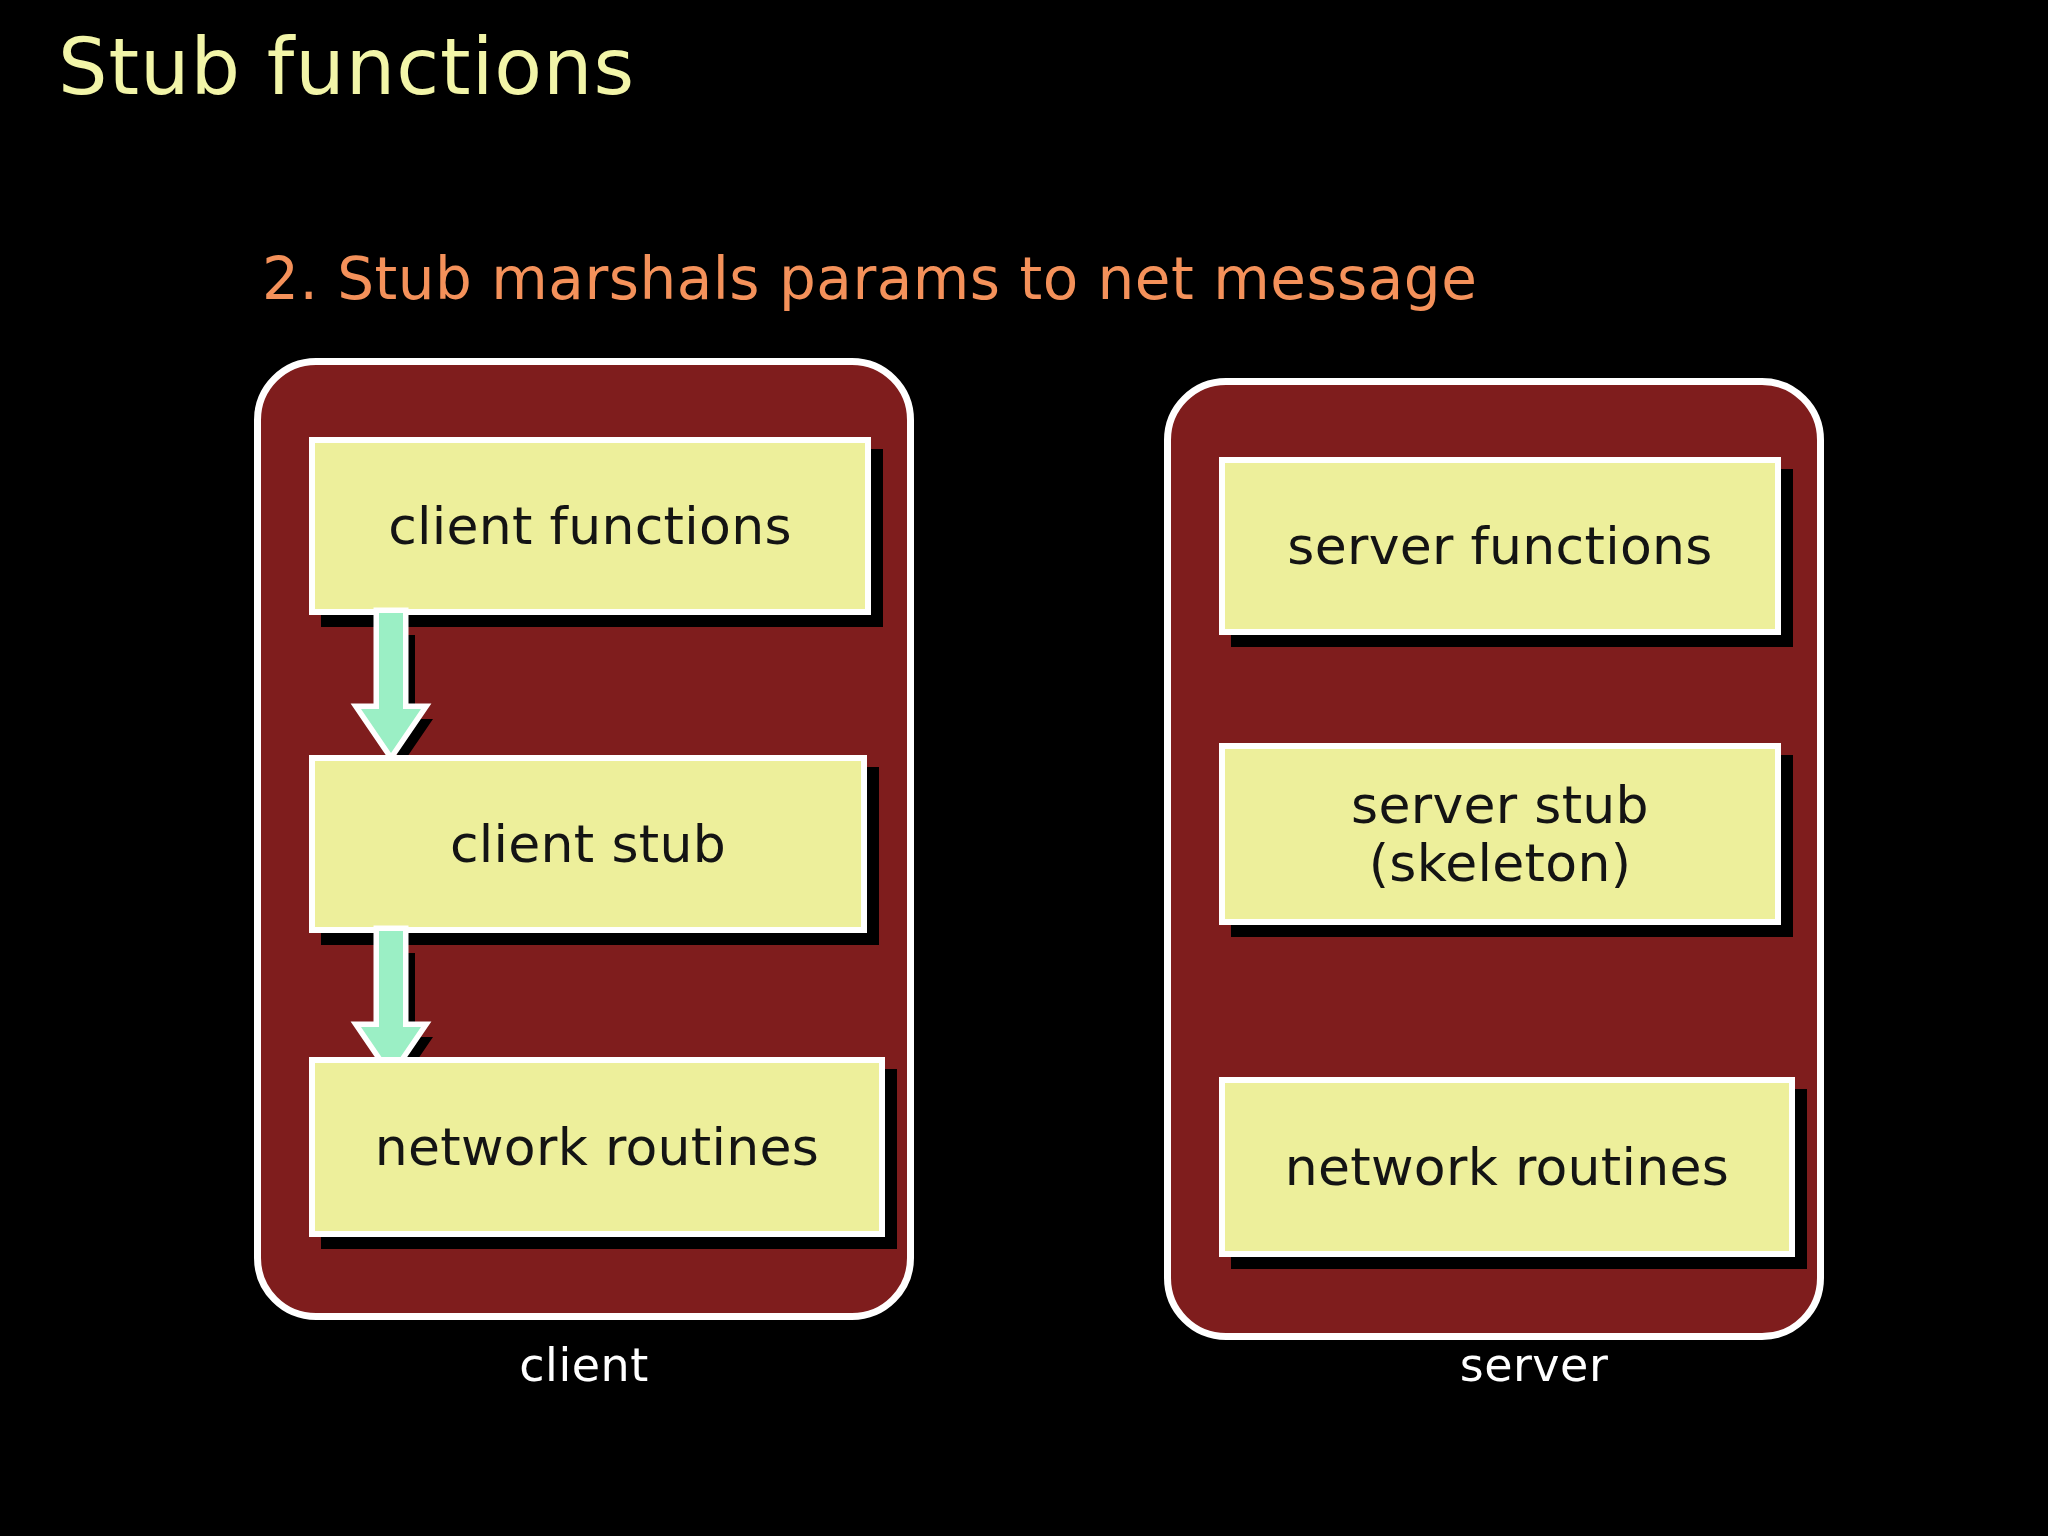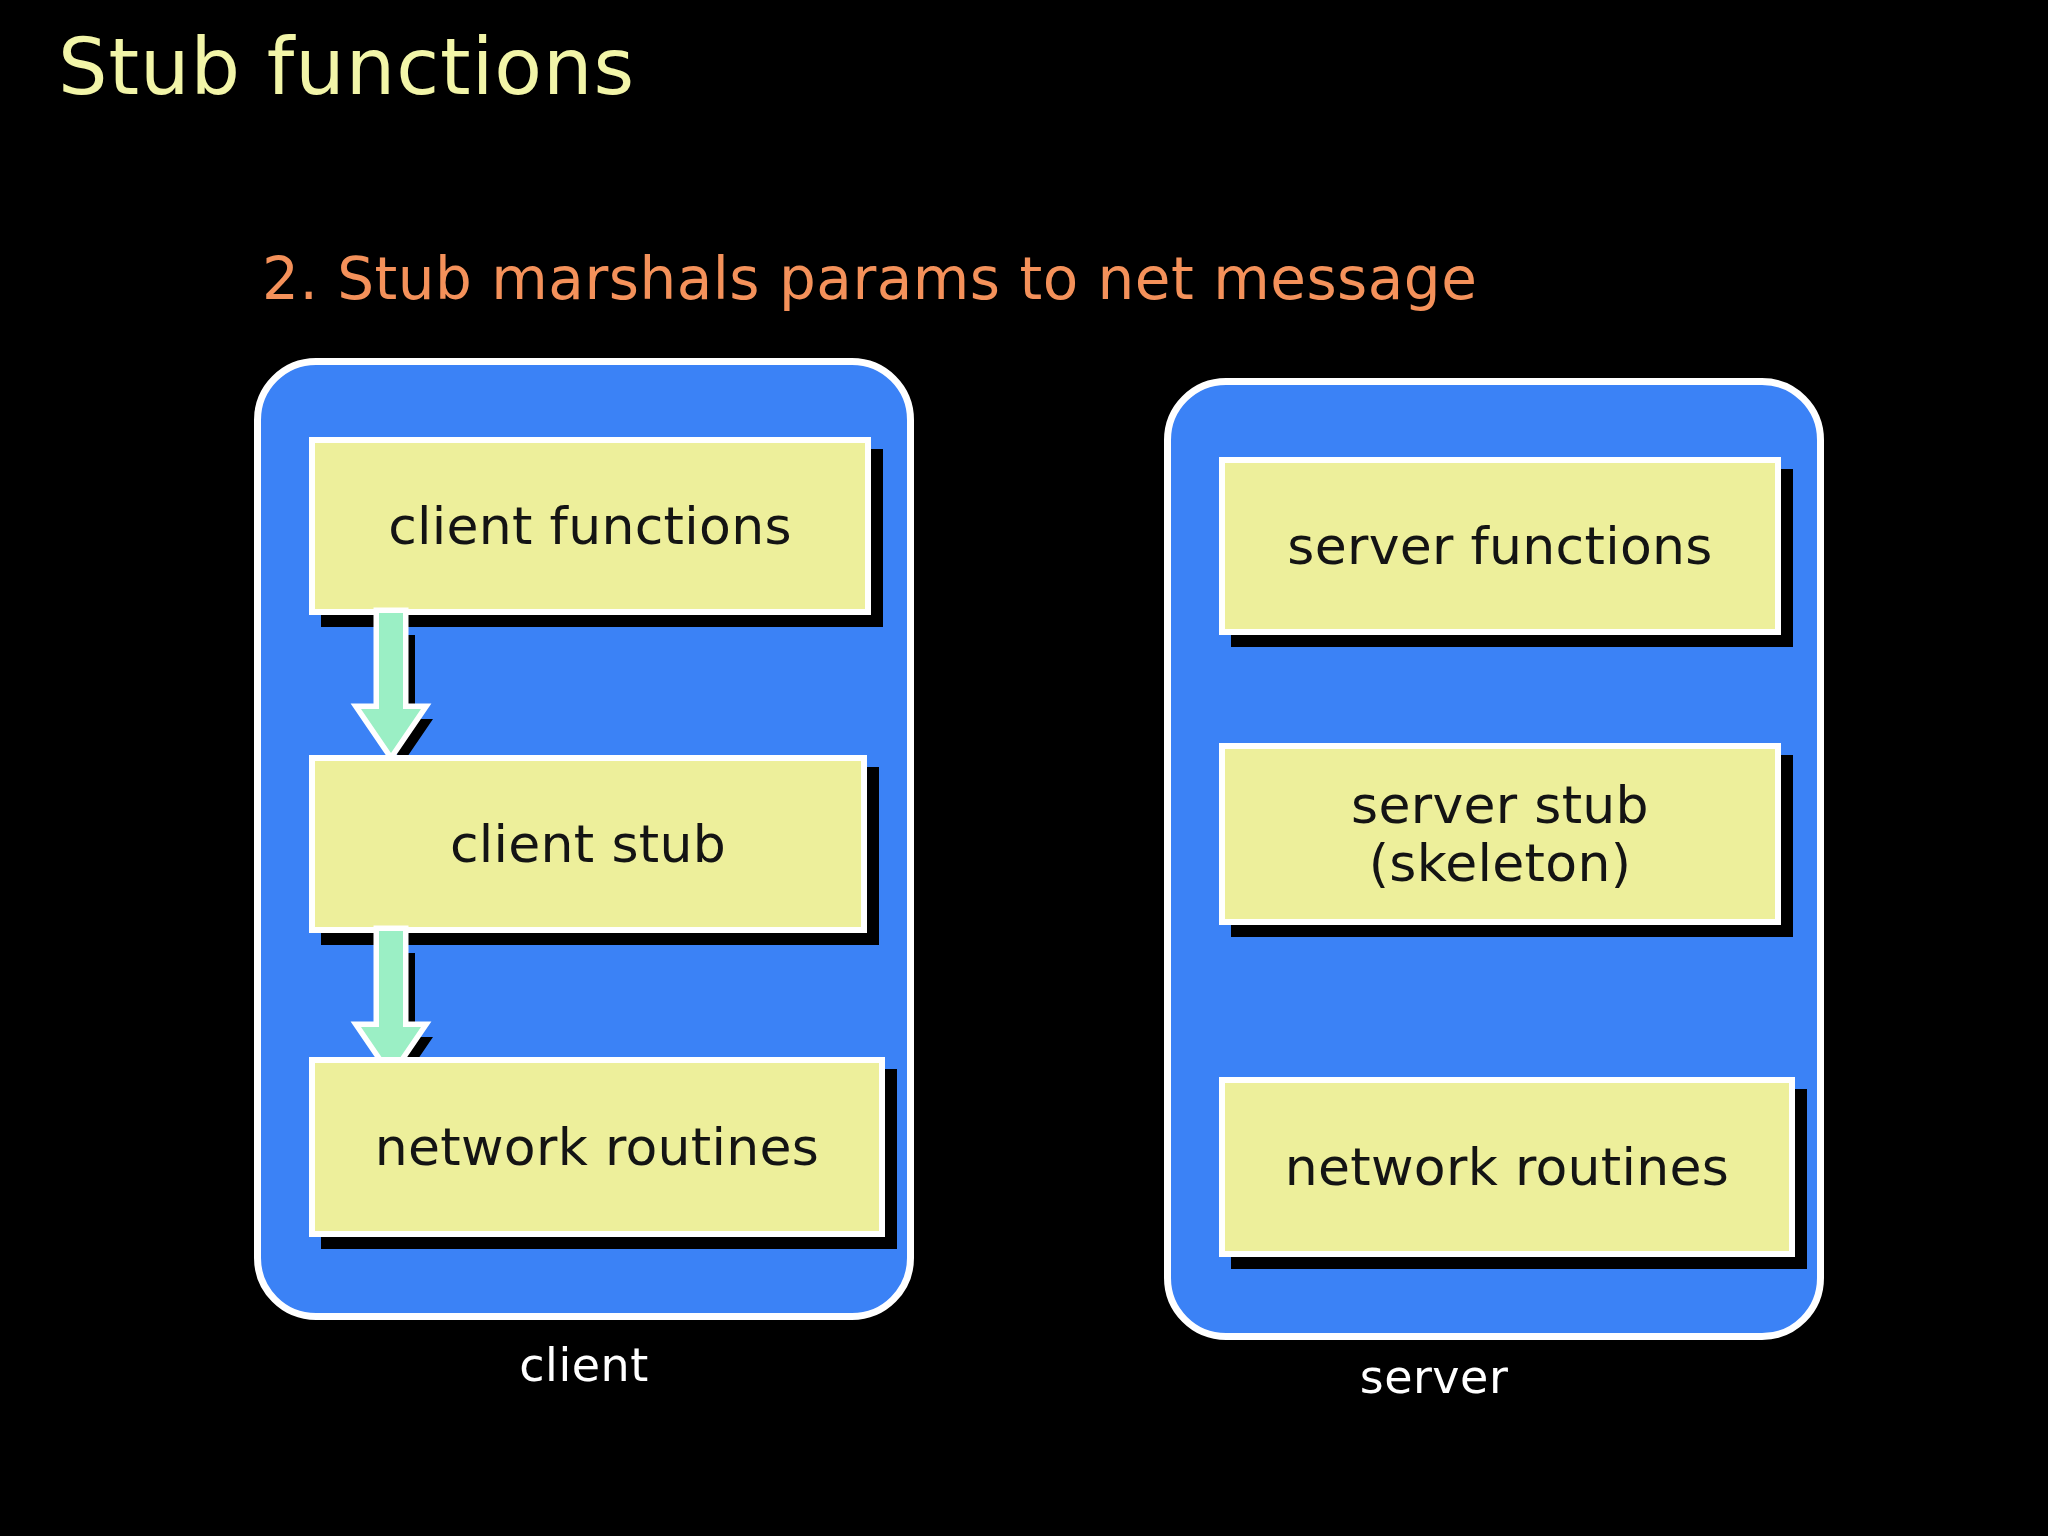--- a/index.html
+++ b/index.html
@@ -39,21 +39,21 @@
     font-size: 58px;
     font-weight: 400;
     letter-spacing: 0.5px;
     color: #F4915A;
     white-space: nowrap;
   }
 
   
   .panel {
     position: absolute;
-    background: #3b82f6;
+    background: #7f1d1d;
     border: 7px solid #FFFFFF;
     border-radius: 62px;
     box-sizing: border-box;
   }
   .panel-client {
     left: 254px;
     top: 358px;
     width: 660px;
     height: 962px;
   }
@@ -112,21 +112,21 @@
     position: absolute;
     font-family: "DejaVu Sans", sans-serif;
     font-size: 46px;
     font-weight: 400;
     color: #FFFFFF;
     letter-spacing: 0.5px;
     text-align: center;
     white-space: nowrap;
   }
   .caption-client { left: 254px; top: 1338px; width: 660px; }
-  .caption-server { left: 1104px; top: 1338px; width: 660px; margin-top: 12px; }
+  .caption-server { left: 1204px; top: 1338px; width: 660px; }
 </style>
 </head>
 <body>
 
 <div id="slide">
 
   <div class="slide-title">Stub functions</div>
 
   <div class="slide-subtitle">2. Stub marshals params to net message</div>
 

